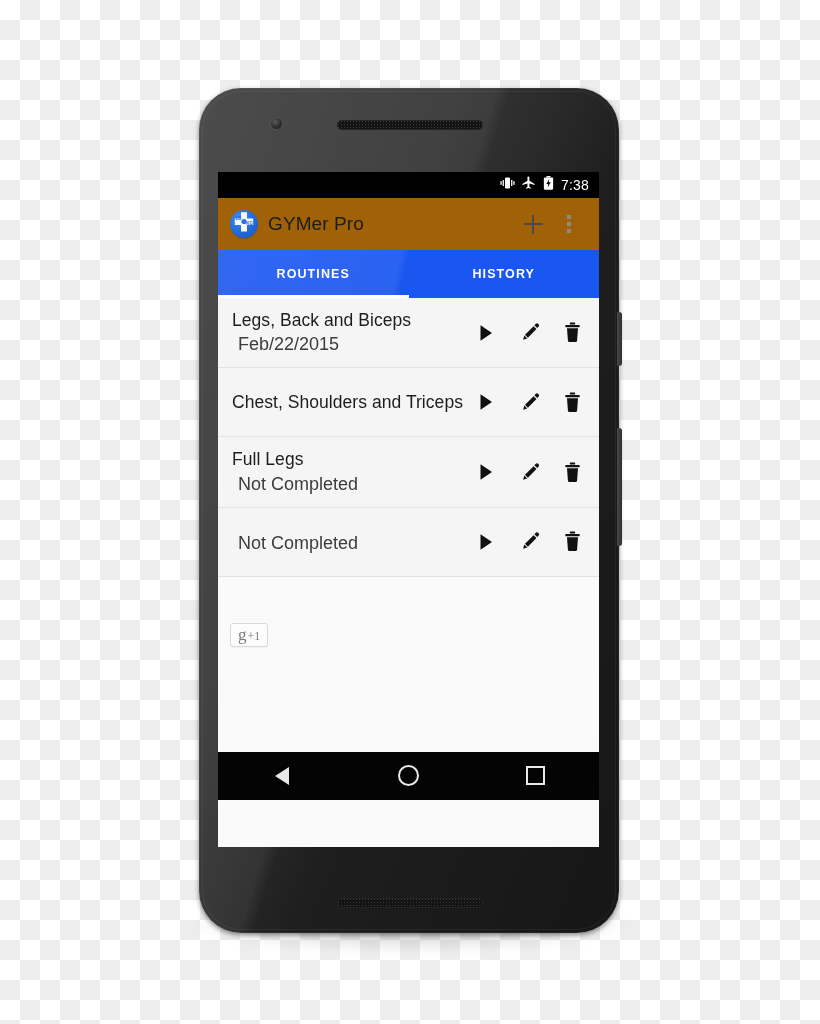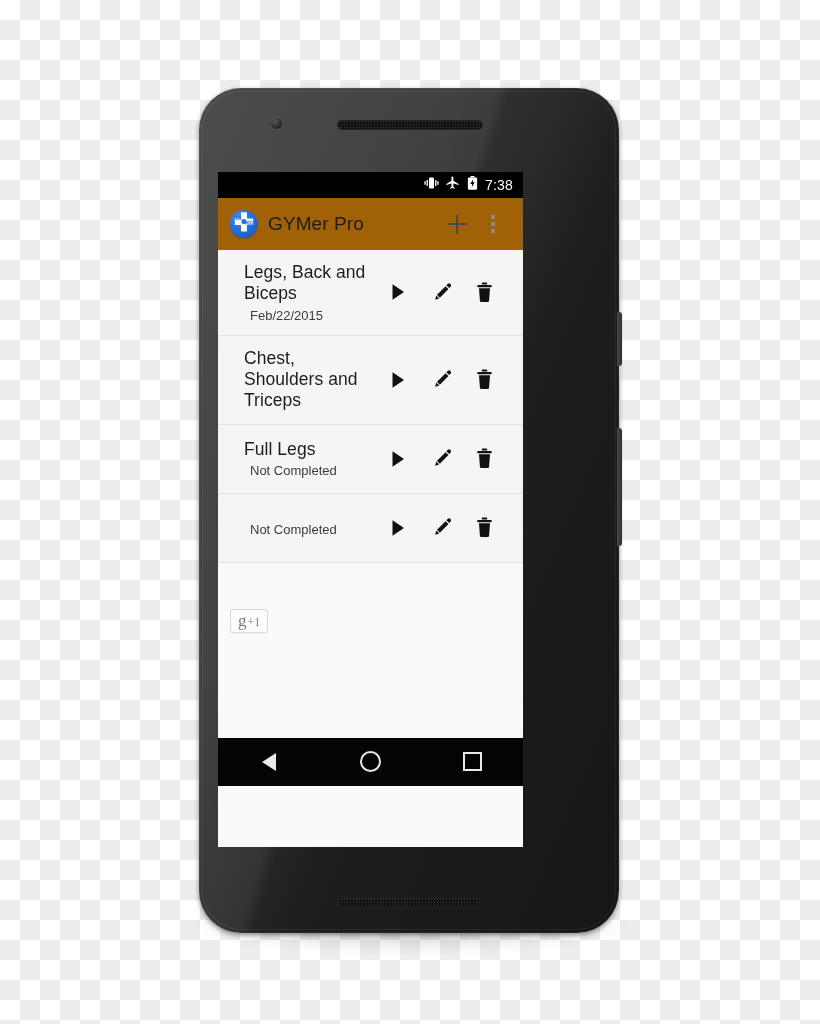--- a/index.html
+++ b/index.html
@@ -65,21 +65,21 @@
   .bottom-speaker{
     position:absolute;left:337px;top:898px;width:146px;height:10px;border-radius:5px;
     background-color:#141414;
     background-image:radial-gradient(#3b3b3b 0.9px, transparent 1px);
     background-size:3px 3px;
     box-shadow:inset 0 0 0 1px rgba(255,255,255,.07);
   }
 
   
   .screen{
-    position:absolute;left:218px;top:172px;width:305px;height:675px;
+    position:absolute;left:218px;top:172px;width:381px;height:675px;
     background:#fafafa;overflow:hidden;
   }
 
   
   .statusbar{
     height:26px;background:#000;display:flex;align-items:center;justify-content:flex-end;
     padding-right:10px;gap:6px;color:#fff;
   }
   .status-time{font-size:14px;color:#fff;letter-spacing:.2px;}
   .sb-icon{display:block;}
@@ -110,26 +110,26 @@
   }
   .tab{
     flex:1;display:flex;align-items:center;justify-content:center;
     color:#fff;font-size:12.5px;font-weight:bold;letter-spacing:1.1px;position:relative;
   }
   .tab-indicator{position:absolute;left:0;bottom:0;width:50%;height:3px;background:#fff;}
 
   
   .list{background:#f5f5f5;}
   .row{
-    display:flex;align-items:center;padding:0 26px;
+    display:flex;align-items:center;padding:0 14px;
     border-bottom:1px solid #e2e2e2;background:#f5f5f5;min-height:68px;
   }
   .row-text{flex:1;padding:12px 0;min-width:0;}
   .row-title{font-size:17.5px;color:#1d1d1d;line-height:1.22;letter-spacing:.05px;}
-  .row-sub{font-size:13px;color:#3c3c3c;margin-top:3px;padding-left:6px;}
+  .row-sub{font-size:18px;color:#3c3c3c;margin-top:3px;padding-left:6px;}
   .row-actions{display:flex;align-items:center;gap:17px;padding-left:8px;flex:0 0 auto;}
   .act{width:26px;height:26px;display:flex;align-items:center;justify-content:center;}
 
   
   .plusone-area{background:#fafafa;height:110px;position:relative;}
   .plusone{
     position:absolute;left:12px;top:46px;
     border:1px solid #d8d8d8;border-radius:3px;background:#fcfcfc;
     padding:2px 7px 3px 7px;display:flex;align-items:baseline;
     box-shadow:0 1px 0 rgba(0,0,0,.03);
@@ -210,20 +210,29 @@
       </div>
       <div class="tb-action">
         <span class="dots">
           <span></span>
             <span></span>
             <span></span>
         </span>
       </div>
     </div>
 
+    <div class="tabs">
+      <div class="tab">
+        <span>ROUTINES</span>
+      </div>
+      <div class="tab">
+        <span>HISTORY</span>
+      </div>
+      <div class="tab-indicator"></div>
+    </div>
 
     <div class="list">
 
       <div class="row">
         <div class="row-text">
           <div class="row-title">Legs, Back and Biceps</div>
           <div class="row-sub">Feb/22/2015</div>
         </div>
         <div class="row-actions">
           <span class="act">

